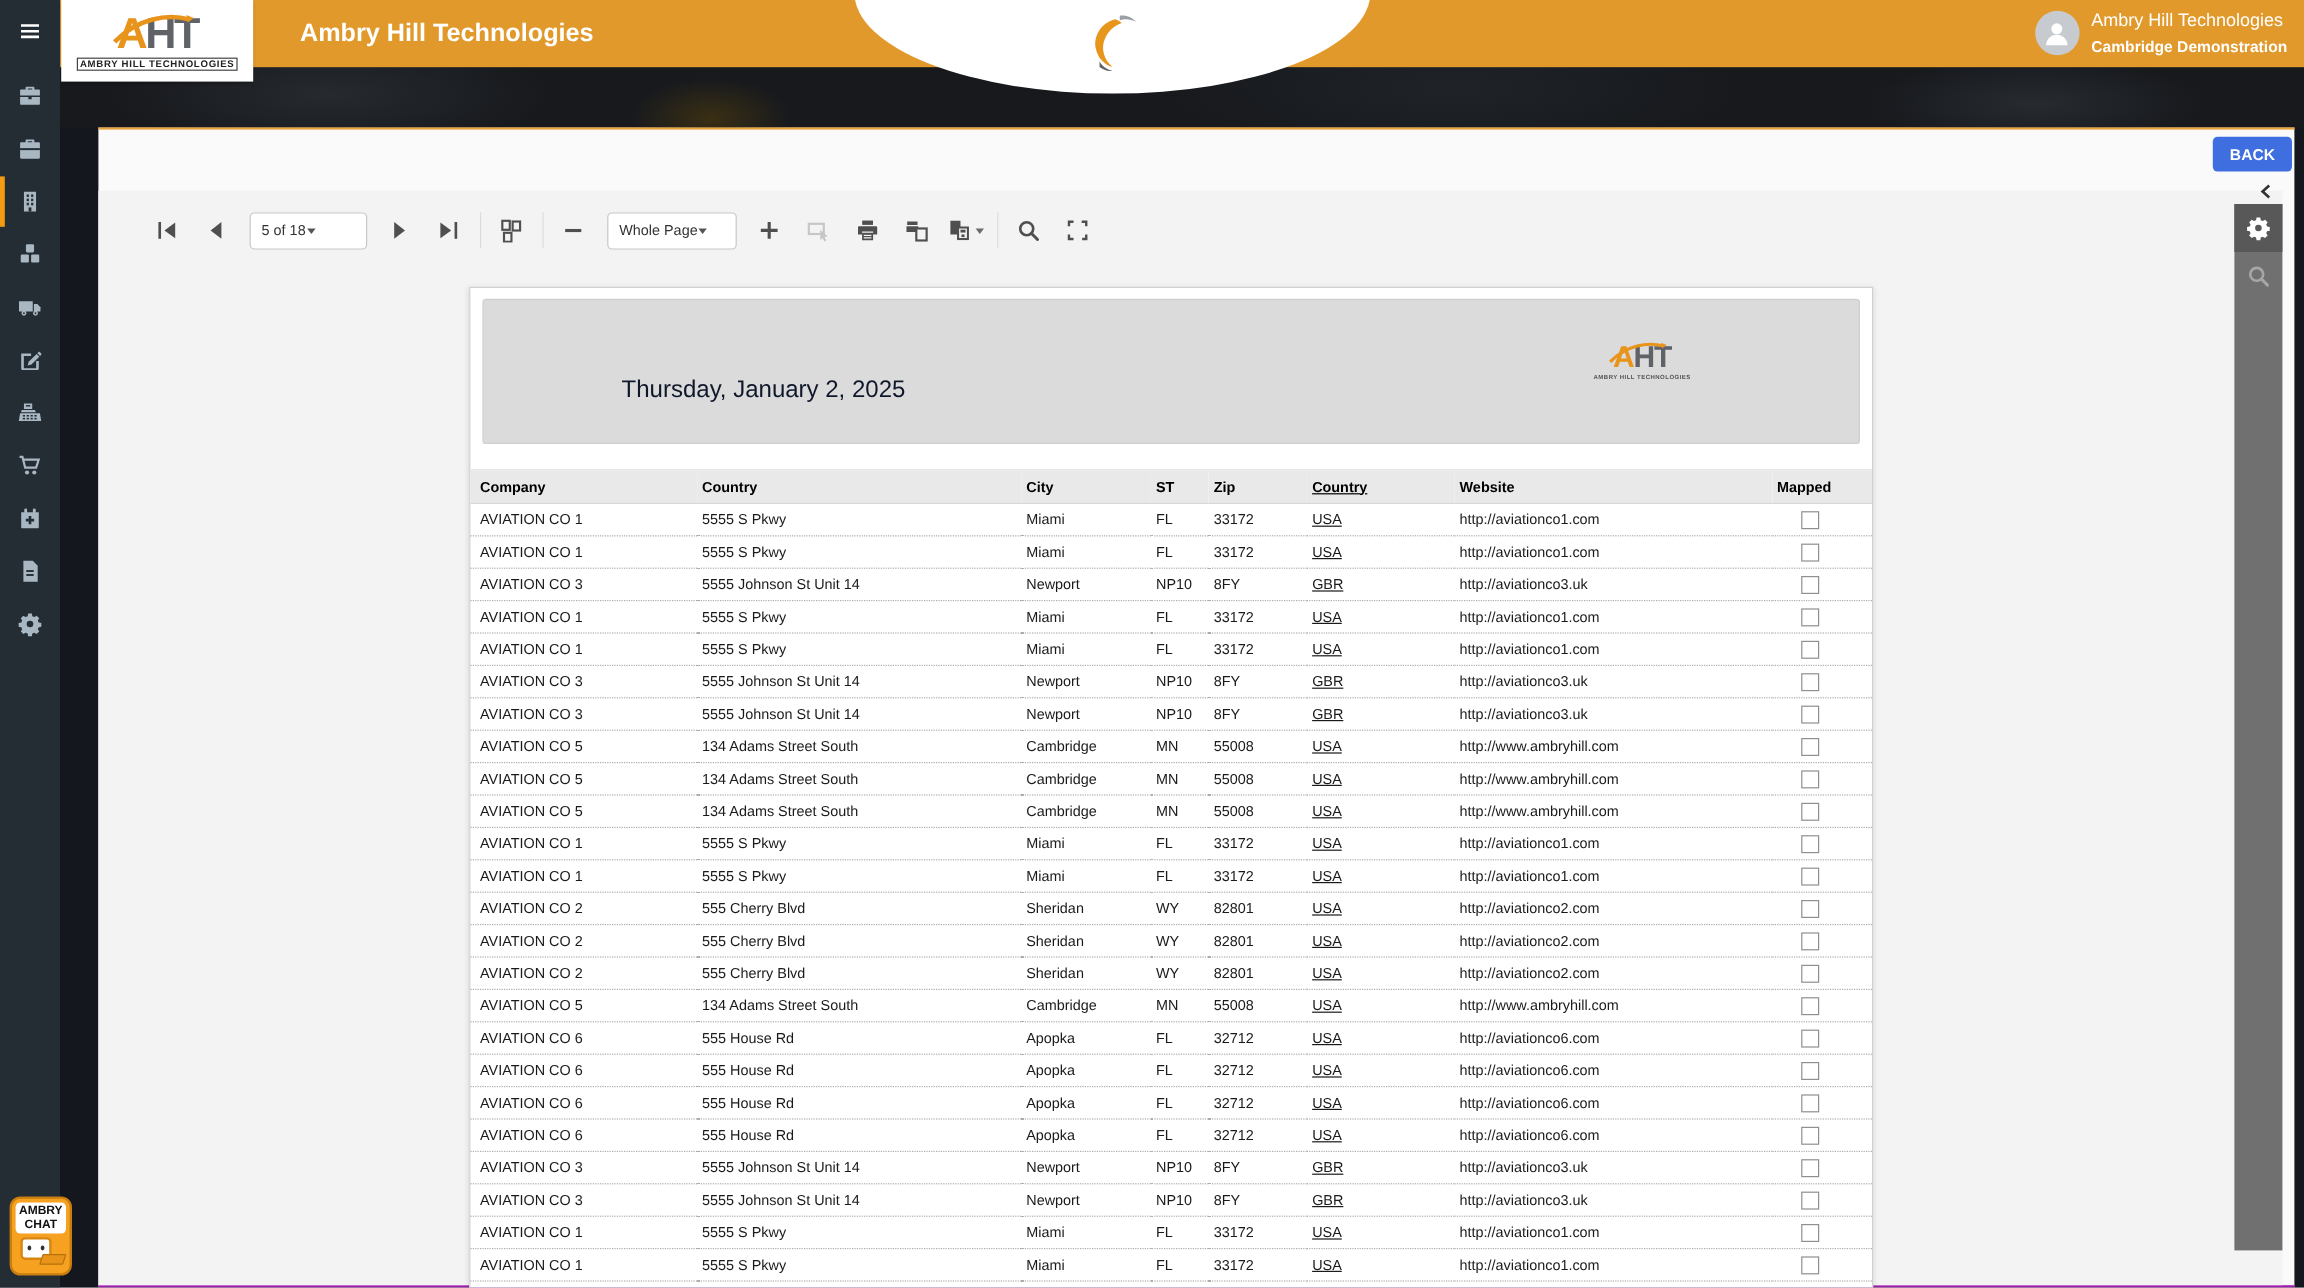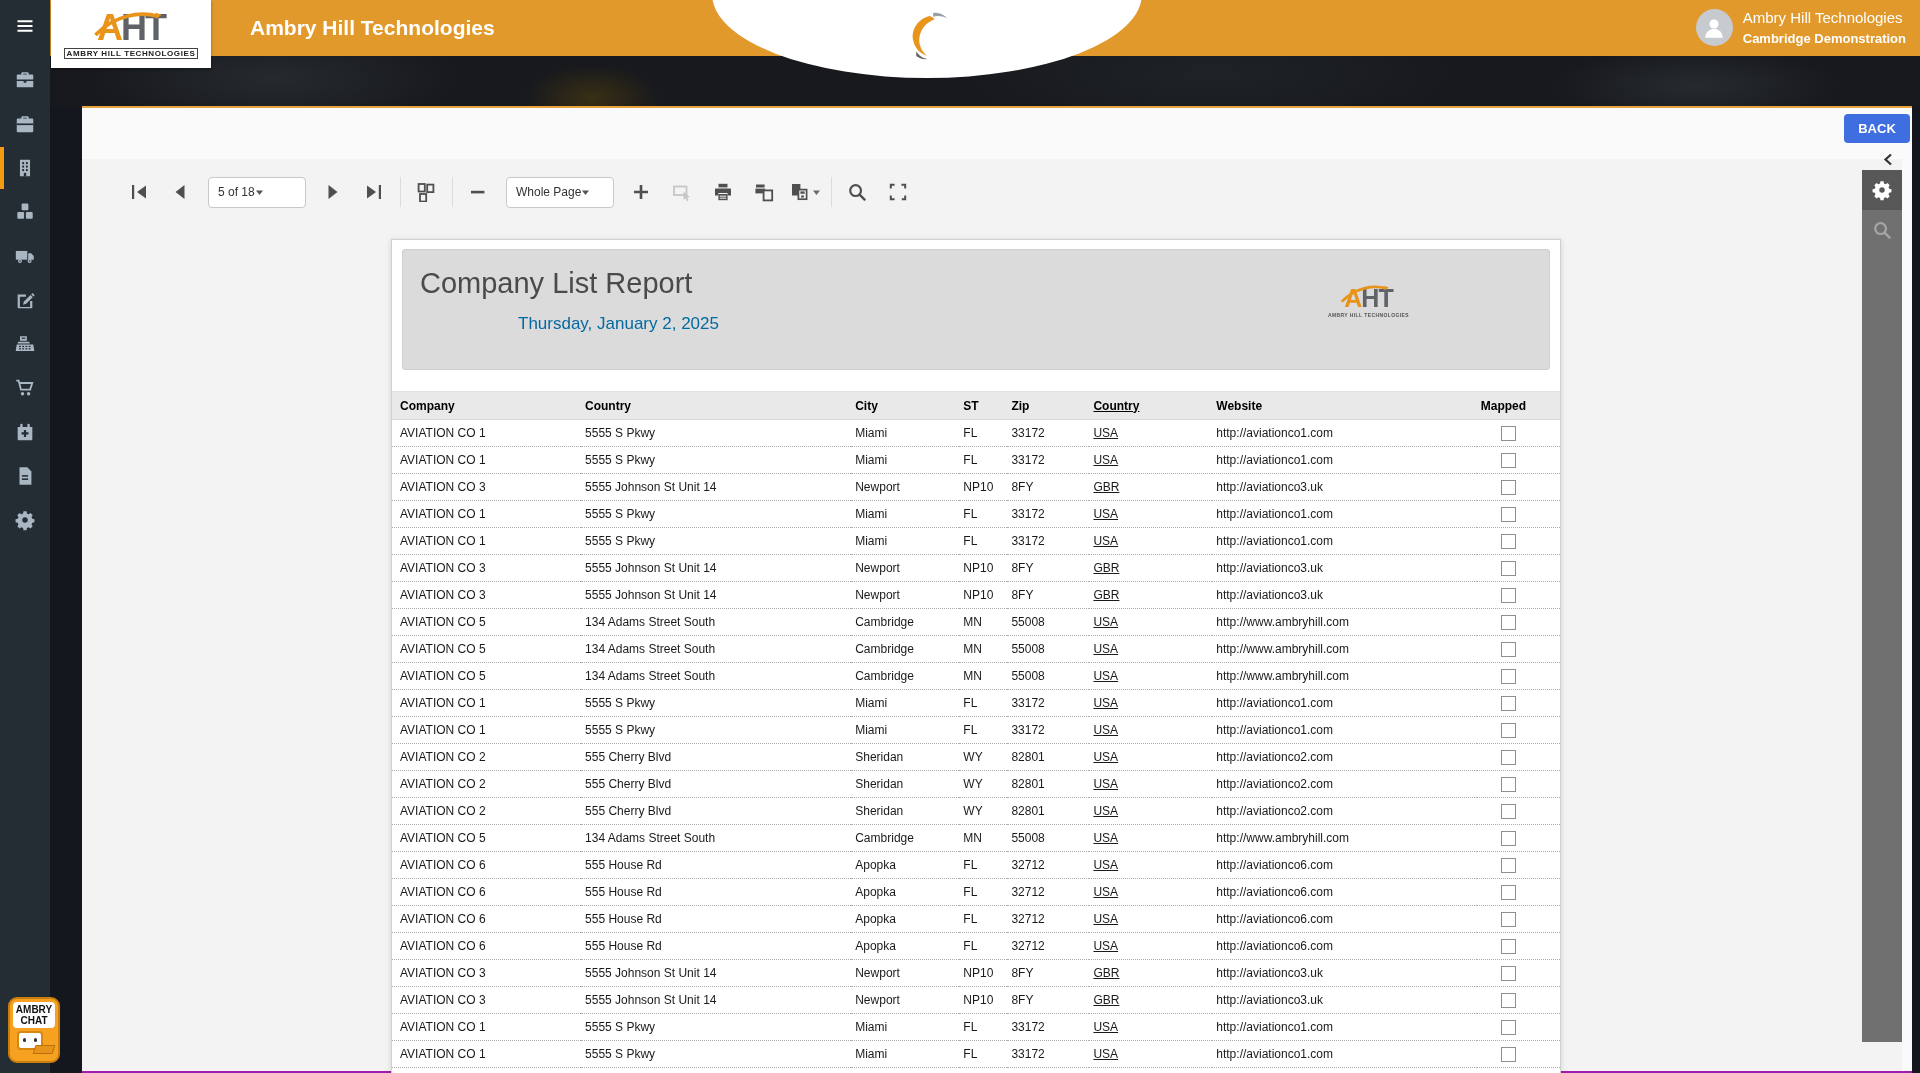--- a/index.html
+++ b/index.html
@@ -91,21 +91,21 @@
   .rail-gear .bgfill{fill:#585858;}
   .rail-search{color:#A6A6A6;}
   .rail-search .icn{width:20px;height:20px;}
 
   
   .page{position:absolute;left:309px;top:80px;width:1170px;height:1600px;background:#fff;
         border:1px solid #D0D0D0;box-shadow:0 1px 5px rgba(0,0,0,.14);box-sizing:border-box;}
   .rpt-head{position:absolute;left:10px;right:10px;top:9px;height:119px;background:#DBDBDB;
             border:1px solid #CFCFCF;border-radius:3px;}
   .rpt-title{position:absolute;left:17px;top:17px;font-size:29px;color:#4A4A4A;}
-  .rpt-date{position:absolute;left:115px;top:64px;font-size:17px;color:#0369a1;}
+  .rpt-date{position:absolute;left:115px;top:64px;font-size:20px;color:#0f172a;}
   .rpt-logo{position:absolute;right:140px;top:36px;display:flex;flex-direction:column;align-items:center;}
   .rpt-logo .aht-big2{font-size:25px;letter-spacing:-1px;}
   .rpt-logo .cap2{font-size:5px;font-weight:bold;color:#555;letter-spacing:.4px;margin-top:1px;}
 
   table.rpt{position:absolute;left:0;top:151px;width:100%;border-collapse:collapse;table-layout:fixed;}
   .rpt th{background:#E9E9E9;font-size:12px;font-weight:bold;color:#000;text-align:left;
           height:27px;padding:0 0 0 4px;border-top:1px solid #E2E2E2;border-bottom:1px solid #D8D8D8;}
   .rpt td{font-size:12px;color:#1A1A1A;height:26px;padding:0 0 0 4px;border-bottom:1px dotted #ACACAC;
           white-space:nowrap;overflow:hidden;}
   .rpt th:nth-child(1),.rpt td:nth-child(1){width:16%;padding-left:8px;}
@@ -450,21 +450,20 @@
               <g fill="none" stroke="currentColor" stroke-width="2">
                 <path d="M2.8 6.6V2.8h3.8M13.4 2.8h3.8v3.8M17.2 13.4v3.8h-3.4M6.6 17.2H2.8v-3.8"></path>
               </g>
             </svg>
           </span>
         </button>
       </div>
 
     <div class="page">
       <div class="rpt-head">
-        <div class="rpt-title">Company List Report</div>
         <div class="rpt-date">Thursday, January 2, 2025</div>
         <div class="rpt-logo">
           <div class="aht aht-big2">
             <svg class="aht-sw" viewBox="0 0 120 50">
                 <path d="M4 40 C35 8 75 2 104 10" stroke="#E8941A" stroke-width="6" fill="none"></path>
                 <path d="M100 4 l10 4 -8 6z" fill="#E8941A"></path>
               </svg>
             <span class="a">A</span><span class="ht">HT</span>
           </div>
           <div class="cap2">AMBRY HILL TECHNOLOGIES</div>

